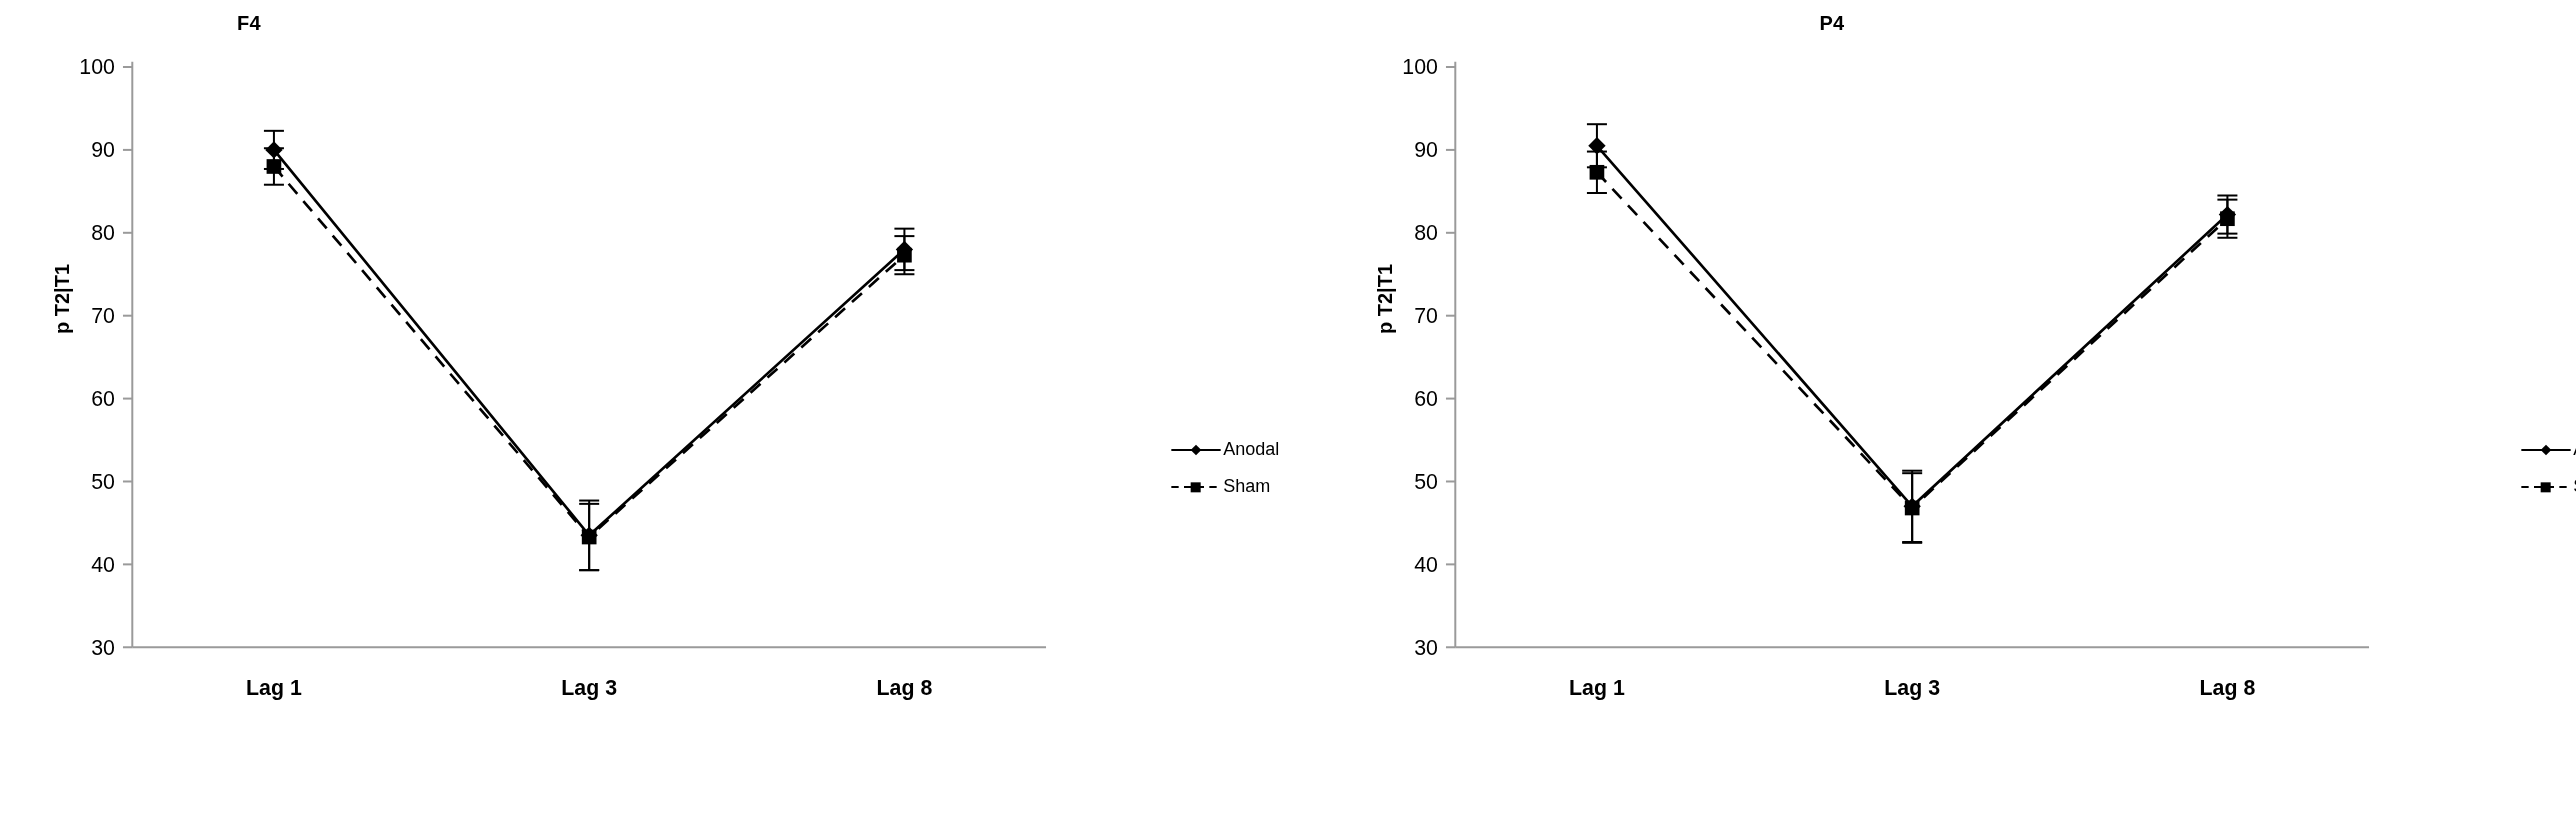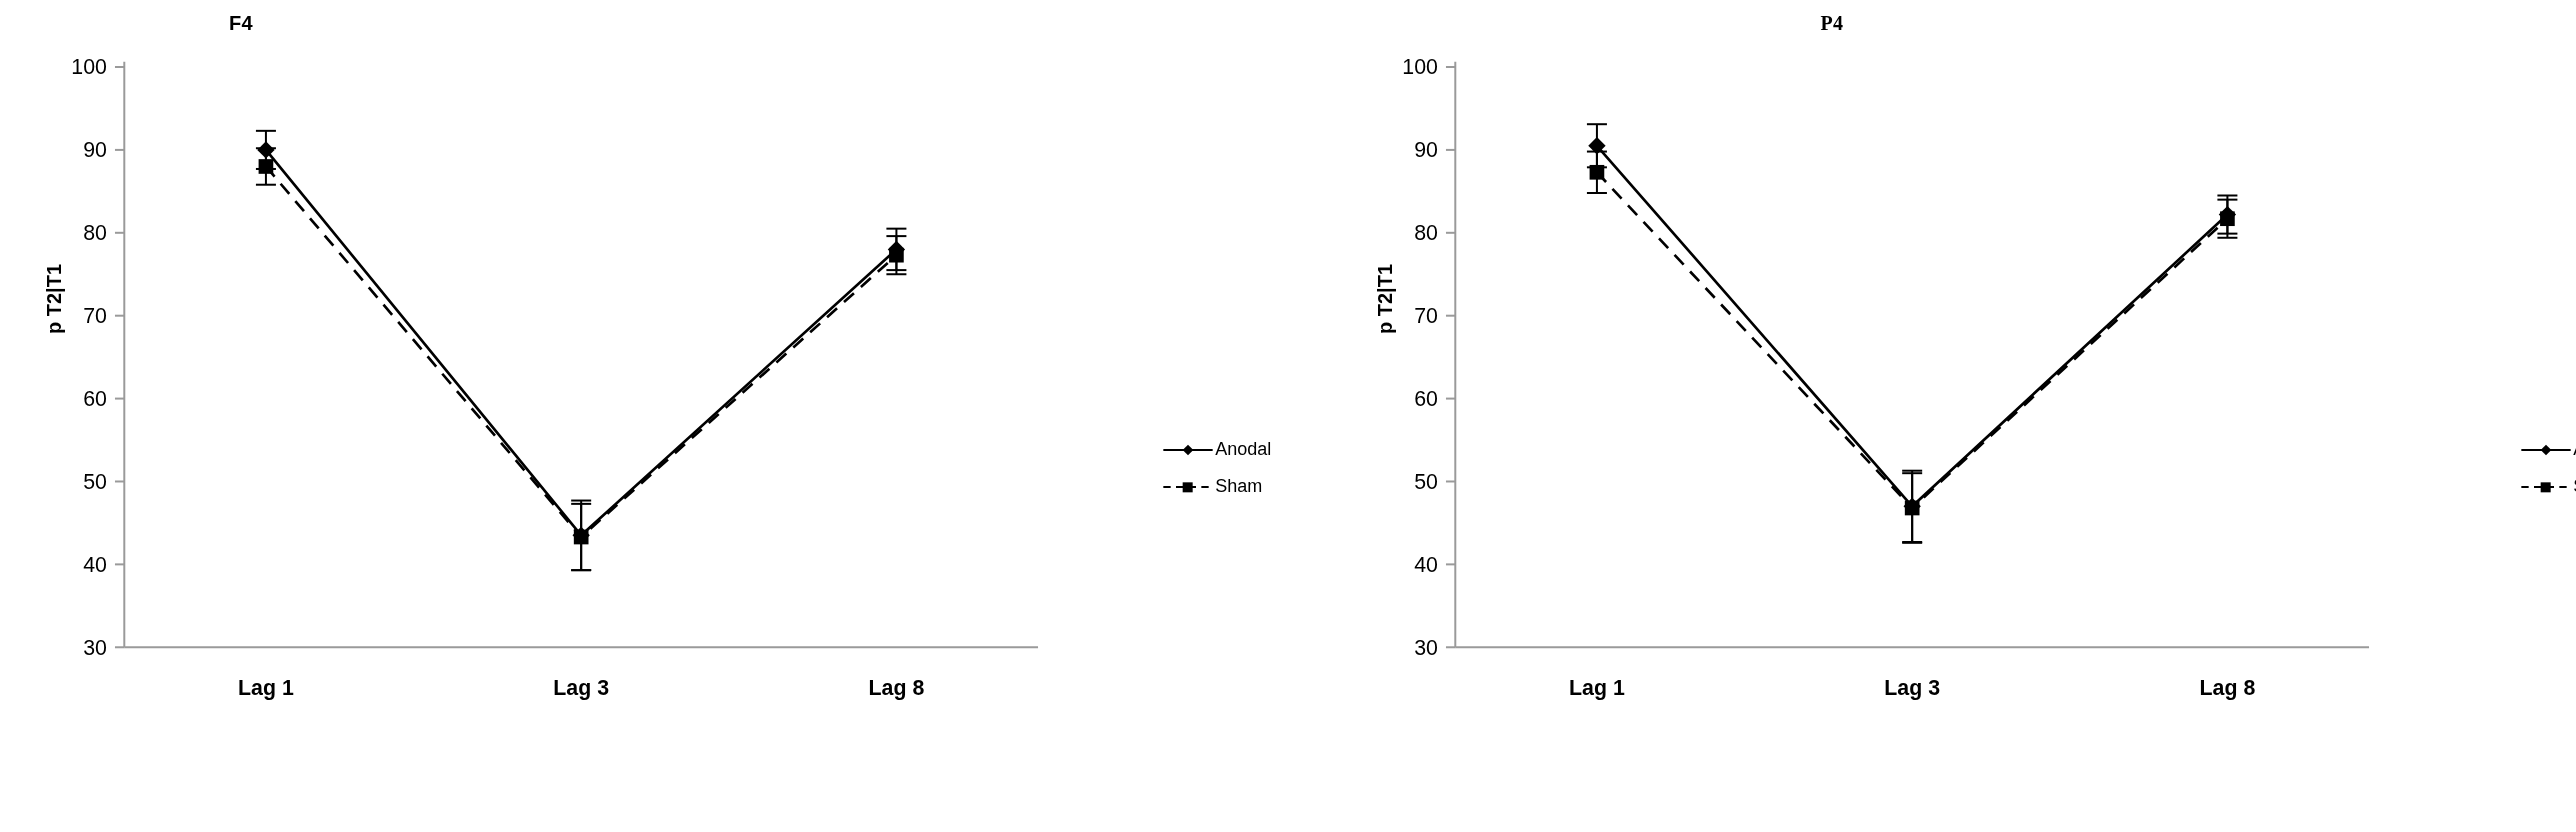--- a/index.html
+++ b/index.html
@@ -17,34 +17,34 @@
   .page {
     position: relative;
     width: 2576px;
     height: 832px;
   }
   .panel {
     position: absolute;
     top: 0;
     height: 832px;
   }
-  #panel-f4 { left: 4px;    width: 1288px; }
+  #panel-f4 { left: 12px;    width: 1288px; }
   #panel-p4 { left: 1288px; width: 1288px; }
 
   .chart-title {
     position: absolute;
     top: 12px;
     width: 100%;
     text-align: center;
     font-size: 20px;
     font-weight: bold;
     letter-spacing: 0.3px;
   }
   #panel-f4 .chart-title { left: -407px; }
-  #panel-p4 .chart-title { left: -100px; font-family: Liberation Serif, serif; }
+  #panel-p4 .chart-title { left: -100px; }
 
   .plot-wrap {
     position: absolute;
   }
   #panel-f4 .plot-wrap { left: 20px;  top: 47px; width: 1101px; height: 747px; }
   #panel-p4 .plot-wrap { left: 67px; top: 47px; width: 1101px; height: 747px; }
 
   .ylabel {
     position: absolute;
     font-size: 20px;

